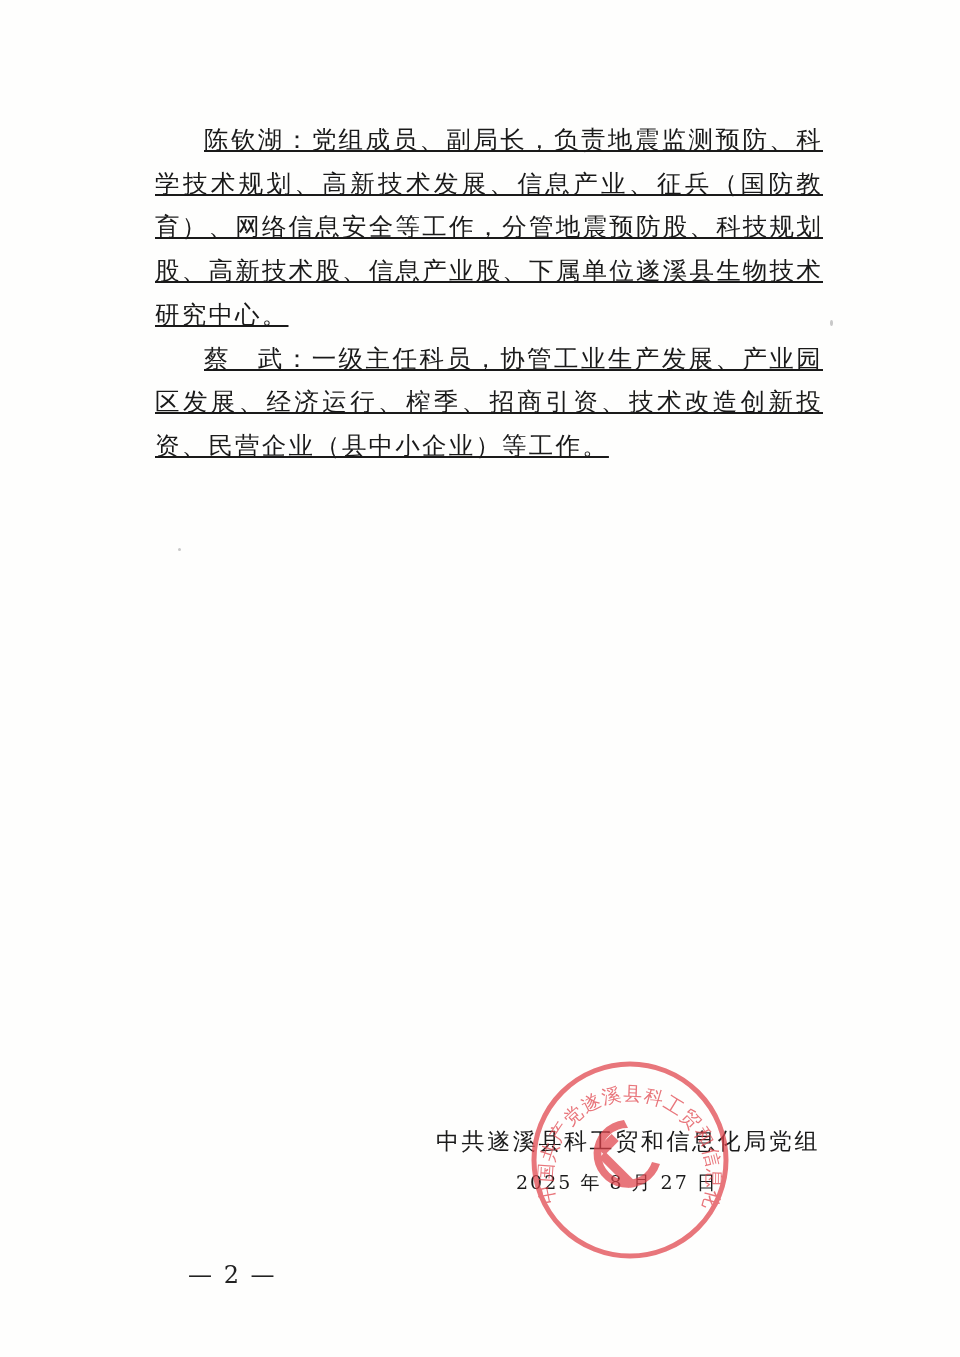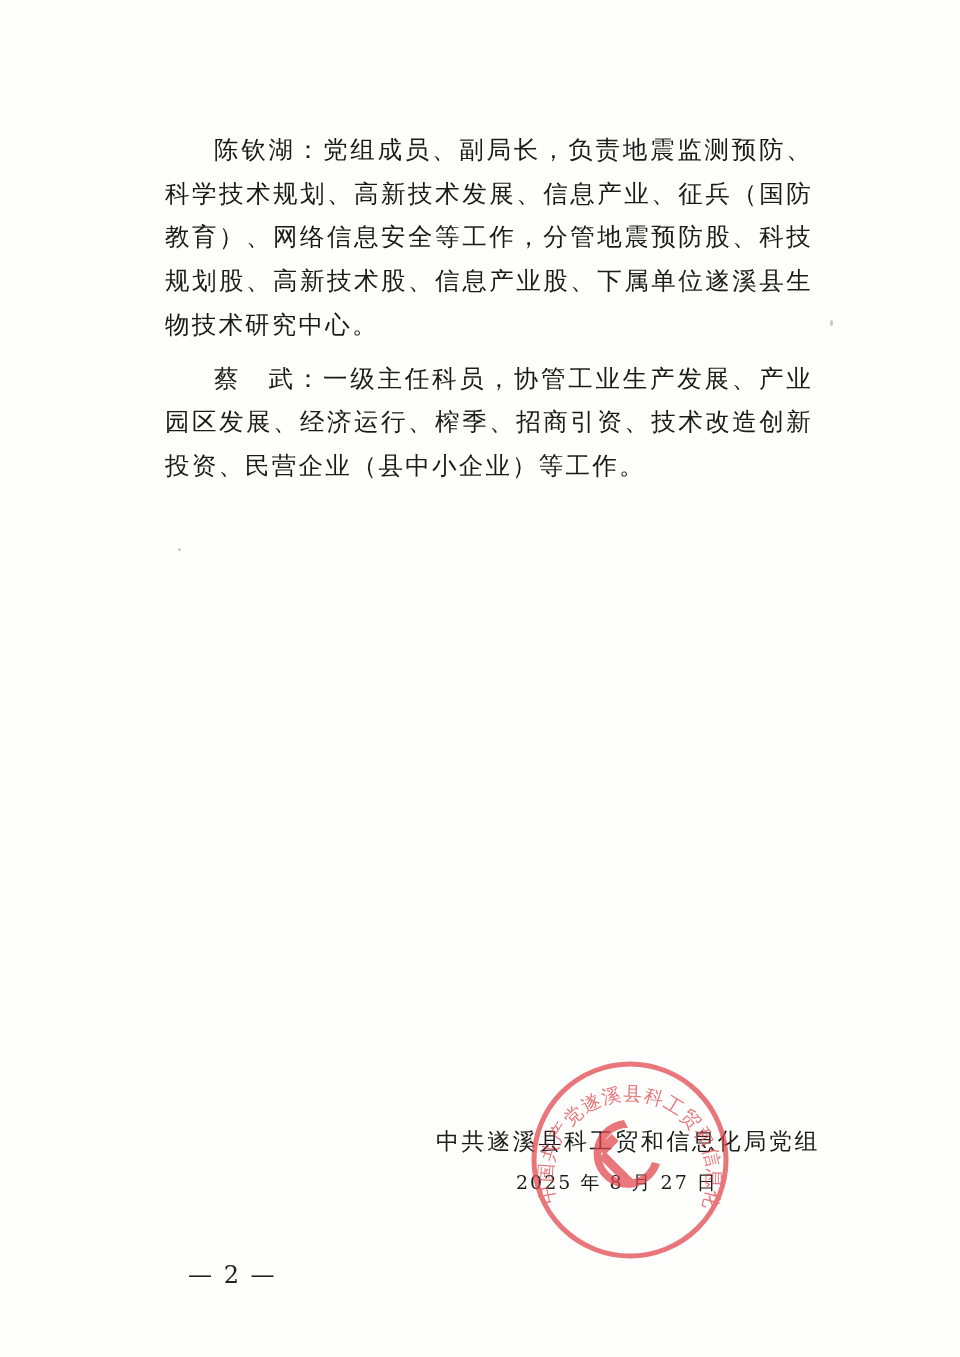--- a/index.html
+++ b/index.html
@@ -8,22 +8,23 @@
       position: absolute; left: 0; top: 0; width: 960px; height: 1357px;
       background: #fefefd;
     }
     .body-text {
       position: absolute; left: 155px; top: 118px; width: 668px;
       font-family: "DejaVu Serif", "Liberation Serif", serif;
       font-size: 24.5px; line-height: 43.7px; color: #1a1a1a;
       letter-spacing: 2.2px;
     }
     .para {
-      margin: 10px; text-indent: 2em; text-align: justify; text-align-last: left;
+      margin: 0; text-indent: 2em; text-align: justify; text-align-last: left;
       word-break: break-all;
+      text-decoration: underline;
     }
     .sign-block {
       position: absolute; left: 420px; top: 1120px; width: 420px;
       font-family: "DejaVu Serif", "Liberation Serif", serif;
       color: #1a1a1a;
     }
     .org {
       position: absolute; left: 16px; top: 6px; font-size: 23px; letter-spacing: 2.6px; white-space: nowrap;
     }
     .date {

